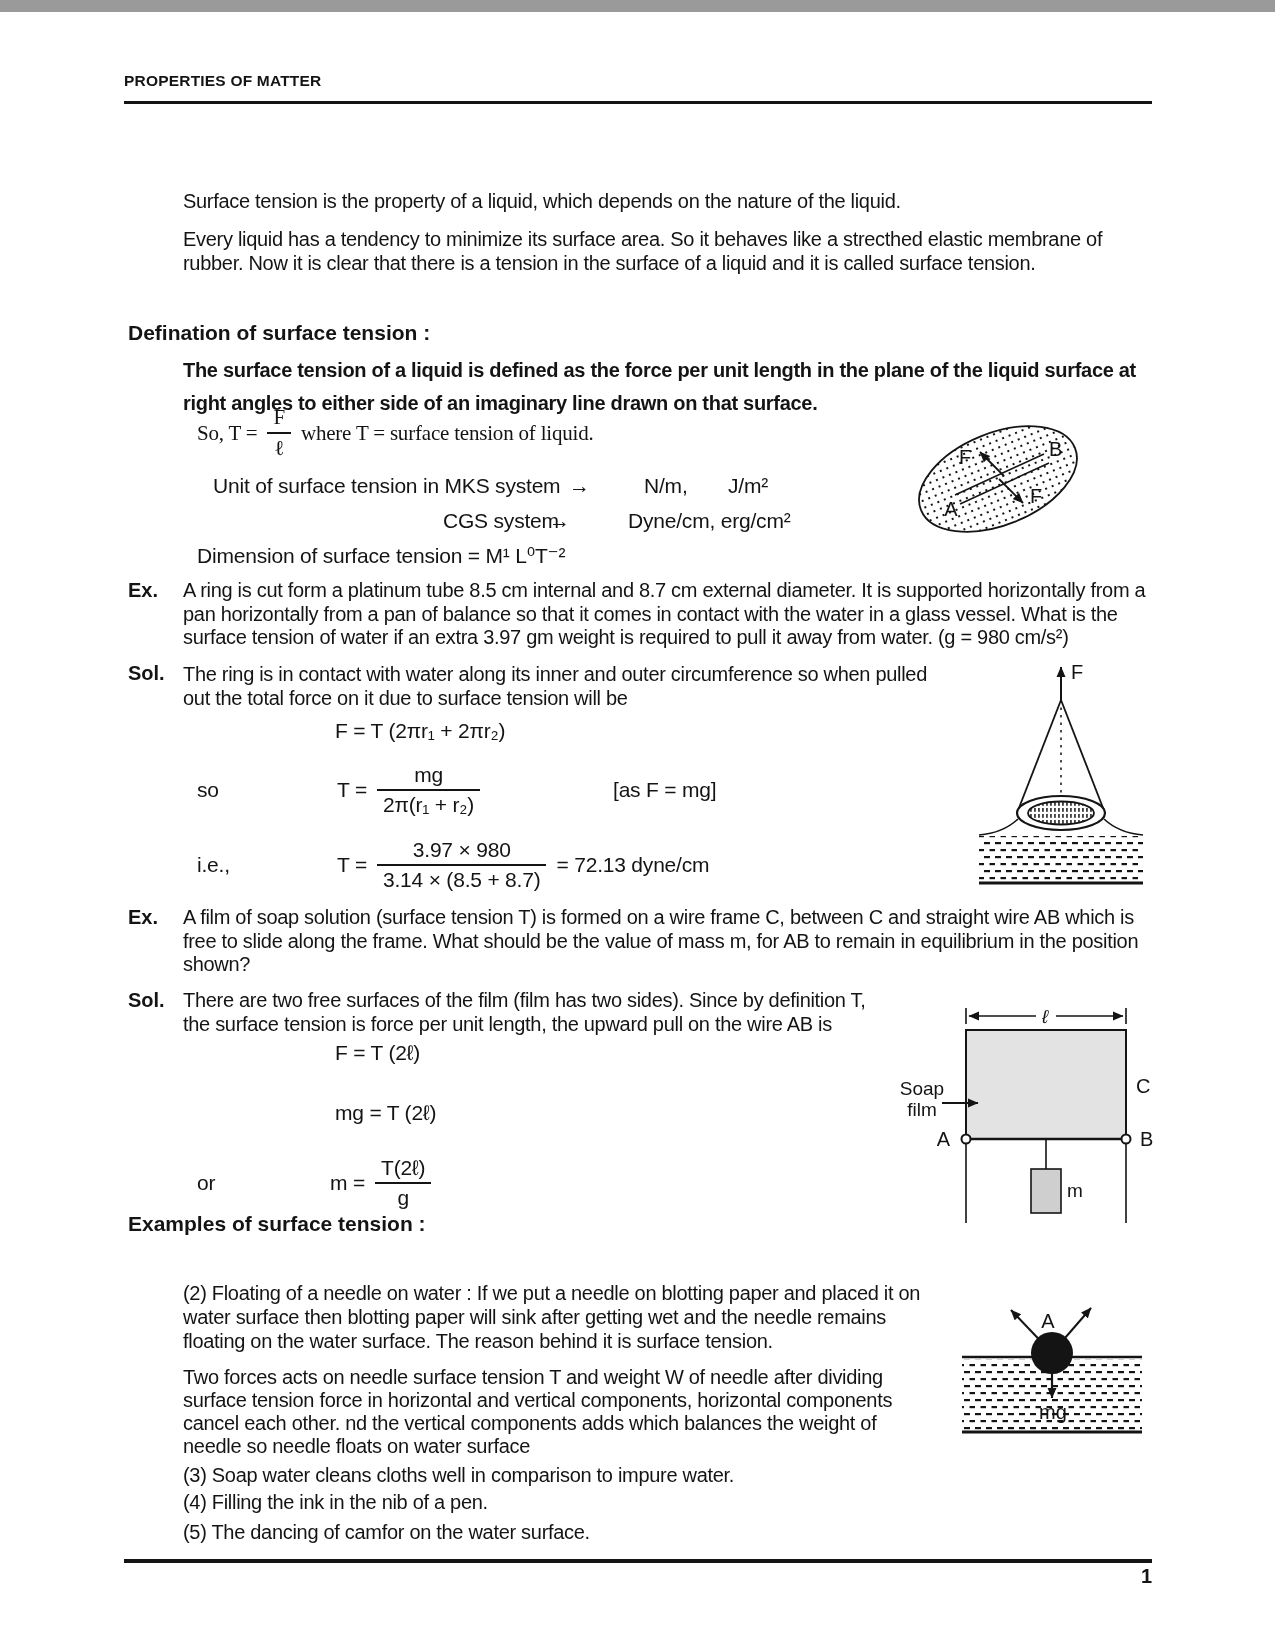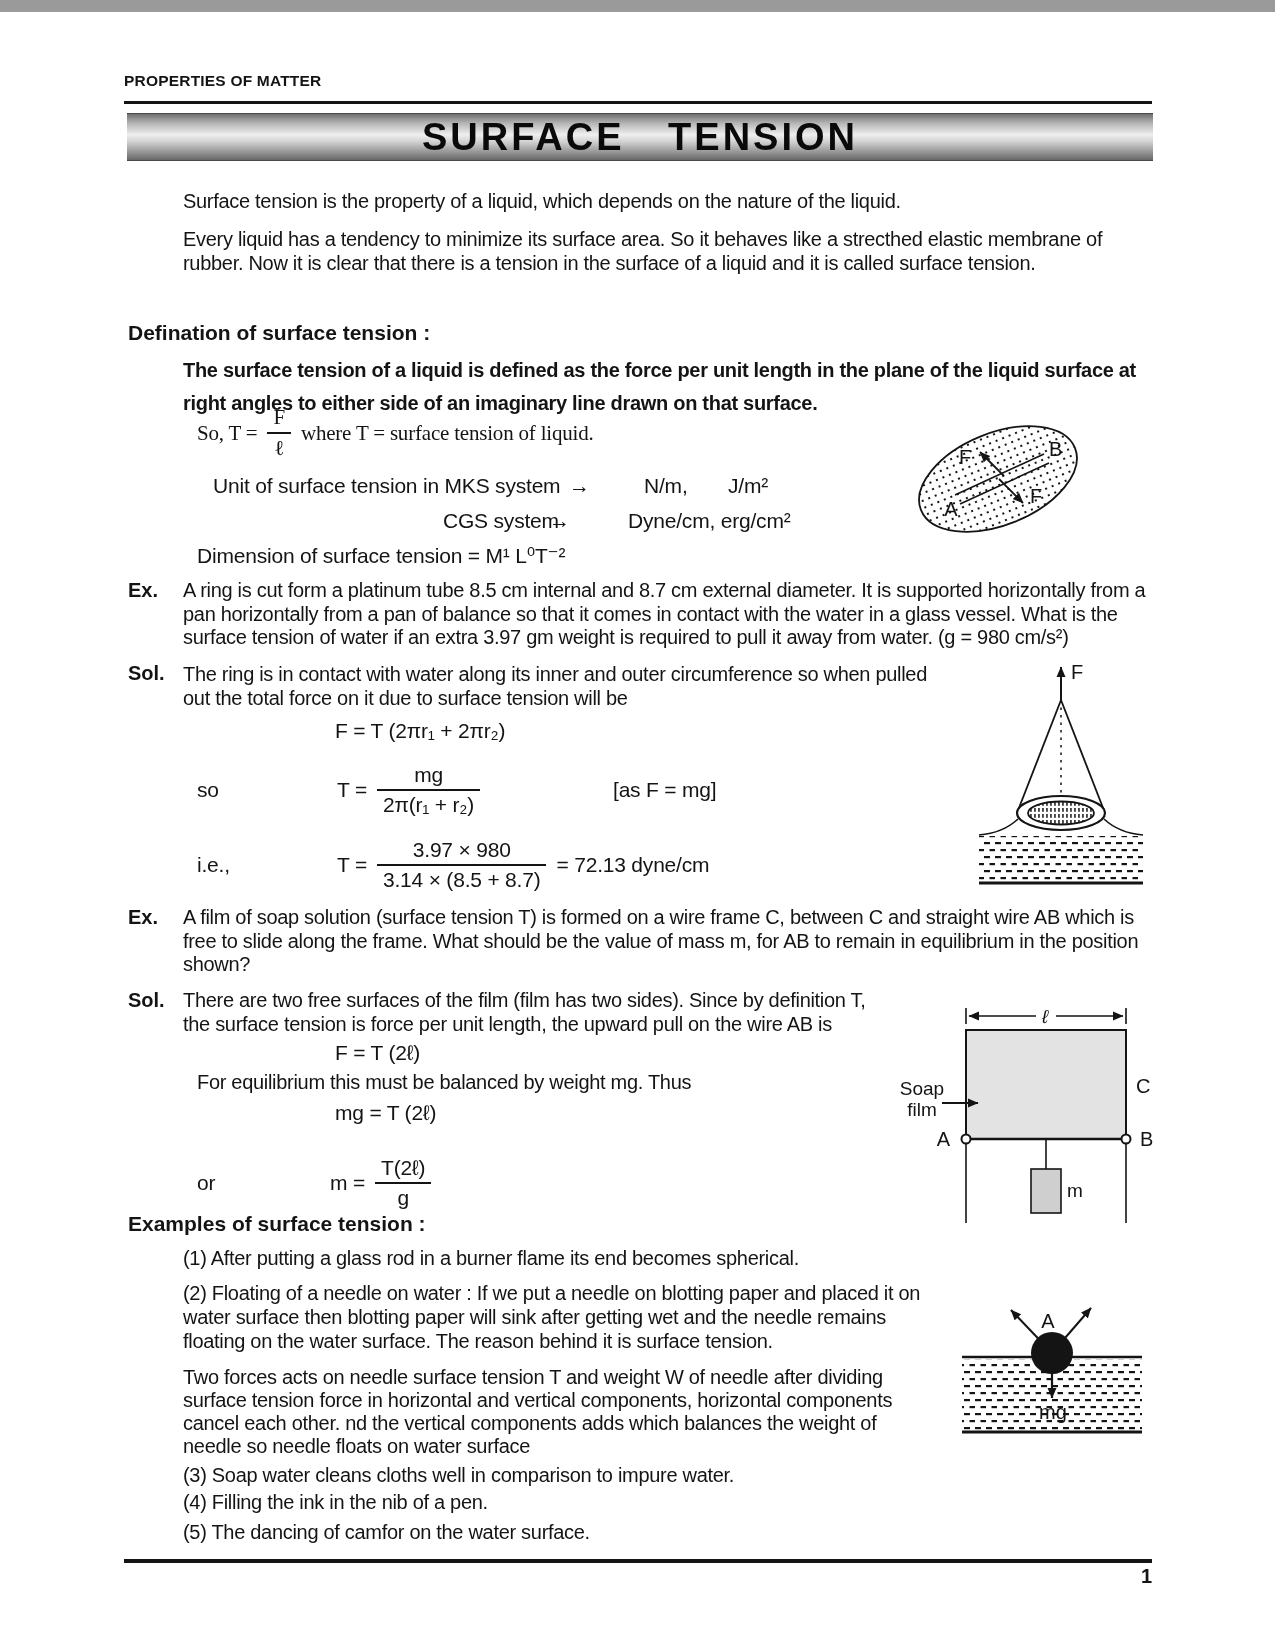--- a/index.html
+++ b/index.html
@@ -47,23 +47,20 @@
       </pattern>
       <pattern id="pTicks" patternUnits="userSpaceOnUse" width="4" height="6">
         <rect x="1.2" y="1" width="1.5" height="3.8" fill="#141414"></rect>
       </pattern>
     </defs>
   </svg>
 
   <div class="abs b" style="left:124px;top:60px;font-size:15.5px;letter-spacing:0.2px;">PROPERTIES OF MATTER</div>
   <div class="abs rule" style="left:124px;top:89px;width:1028px;height:3px;"></div>
 
-  <div class="abs banner" style="left:127px;top:101px;width:1026px;height:46px;">
-    <span>SURFACE TENSION</span>
-  </div>
 
   <div class="abs body-text" style="left:183px;top:178px;width:980px;">Surface tension is the property of a liquid, which depends on the nature of the liquid.</div>
   <div class="abs body-text lh24" style="left:183px;top:215px;width:980px;">Every liquid has a tendency to minimize its surface area. So it behaves like a strecthed elastic membrane of rubber. Now it is clear that there is a tension in the surface of a liquid and it is called surface tension.</div>
 
   <div class="abs b" style="left:128px;top:309px;font-size:21px;">Defination of surface tension :</div>
   <div class="abs body-text b" style="left:183px;top:342px;width:1000px;line-height:33px;">The surface tension of a liquid is defined as the force per unit length in the plane of the liquid surface at right angles to either side of an imaginary line drawn on that surface.</div>
 
   <div class="abs eq expr" style="left:197px;top:395px;height:52px;font-family:Liberation Serif, serif;">
     <span>So, T =</span>
     <span class="frac">
@@ -122,37 +119,35 @@
     </span>
   </div>
 
   <div class="abs label-col" style="left:128px;top:894px;">Ex.</div>
   <div class="abs body-text" style="left:183px;top:894px;width:985px;">A film of soap solution (surface tension T) is formed on a wire frame C, between C and straight wire AB which is free to slide along the frame. What should be the value of mass m, for AB to remain in equilibrium in the position shown?</div>
 
   <div class="abs label-col" style="left:128px;top:977px;">Sol.</div>
   <div class="abs body-text" style="left:183px;top:977px;width:700px;">There are two free surfaces of the film (film has two sides). Since by definition T, the surface tension is force per unit length, the upward pull on the wire AB is</div>
 
   <div class="abs eq" style="left:335px;top:1029px;">F = T (2ℓ)</div>
-  <div class="abs body-text" style="left:197px;top:1059px;width:700px;">For equilibrium this must be balanced by weight mg. Thus</div>
   <div class="abs eq" style="left:335px;top:1089px;">mg = T (2ℓ)</div>
 
   <div class="abs vrow" style="left:0;top:1139px;width:900px;height:64px;">
     <span class="vc eq" style="left:197px;">or</span>
     <span class="vc expr eq" style="left:330px;">
       <span>m =</span>
       <span class="frac">
         <span class="num">T(2ℓ)</span>
         <span class="bar"></span>
         <span class="den">g</span>
       </span>
     </span>
   </div>
 
   <div class="abs b" style="left:128px;top:1200px;font-size:21px;">Examples of surface tension :</div>
-  <div class="abs body-text" style="left:183px;top:1235px;width:980px;">(1) After putting a glass rod in a burner flame its end becomes spherical.</div>
   <div class="abs body-text lh24" style="left:183px;top:1269px;width:755px;">(2) Floating of a needle on water : If we put a needle on blotting paper and placed it on water surface then blotting paper will sink after getting wet and the needle remains floating on the water surface. The reason behind it is surface tension.</div>
   <div class="abs body-text lh23" style="left:183px;top:1354px;width:748px;">Two forces acts on needle surface tension T and weight W of needle after dividing surface tension force in horizontal and vertical components, horizontal components cancel each other.  nd the vertical components adds which balances the weight of needle so needle floats on water surface</div>
   <div class="abs body-text" style="left:183px;top:1452px;width:980px;">(3) Soap water cleans cloths well in comparison to impure water.</div>
   <div class="abs body-text" style="left:183px;top:1479px;width:980px;">(4) Filling the ink in the nib of a pen.</div>
   <div class="abs body-text" style="left:183px;top:1509px;width:980px;">(5) The dancing of camfor on the water surface.</div>
 
   <div class="abs rule" style="left:124px;top:1547px;width:1028px;height:4px;"></div>
   <div class="abs b" style="left:1112px;top:1553px;width:40px;text-align:right;font-size:20px;">1</div>
 
   <svg class="abs" style="left:903px;top:400px;" width="190" height="130" viewBox="0 0 190 130">

